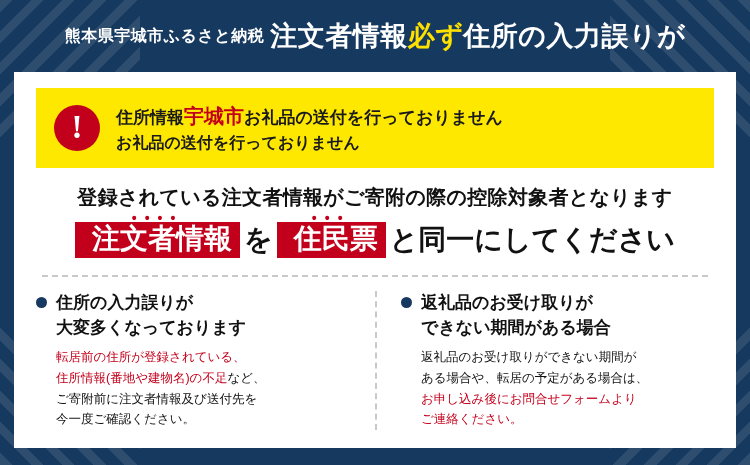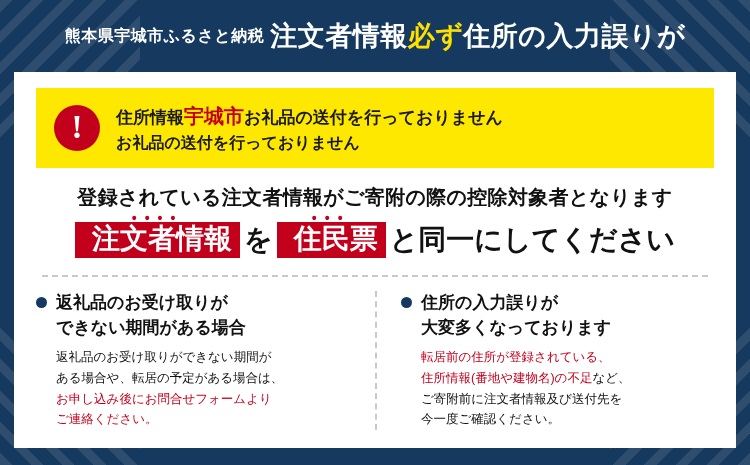--- a/index.html
+++ b/index.html
@@ -254,43 +254,43 @@
     </div>
 
     <div class="divider"></div>
 
     <div class="cols">
 
       <div class="col">
         <div class="col-head">
           <span class="bullet"></span>
           <span>
+            <span>住所の入力誤りが</span><br>
+            <span>大変多くなっております</span>
+          </span>
+        </div>
+        <div class="col-body">
+          <span class="red">転居前の住所が登録されている、</span><br>
+          <span class="red">住所情報(番地や建物名)の不足</span><span>など、</span><br>
+          <span>ご寄附前に注文者情報及び送付先を</span><br>
+          <span>今一度ご確認ください。</span>
+        </div>
+      </div>
+
+      <div class="col">
+        <div class="col-head">
+          <span class="bullet"></span>
+          <span>
             <span>返礼品のお受け取りが</span><br>
             <span>できない期間がある場合</span>
           </span>
         </div>
         <div class="col-body">
           <span>返礼品のお受け取りができない期間が</span><br>
           <span>ある場合や、転居の予定がある場合は、</span><br>
           <span class="red">お申し込み後にお問合せフォームより</span><br>
           <span class="red">ご連絡ください。</span>
         </div>
       </div>
 
-      <div class="col">
-        <div class="col-head">
-          <span class="bullet"></span>
-          <span>
-            <span>住所の入力誤りが</span><br>
-            <span>大変多くなっております</span>
-          </span>
-        </div>
-        <div class="col-body">
-          <span class="red">転居前の住所が登録されている、</span><br>
-          <span class="red">住所情報(番地や建物名)の不足</span><span>など、</span><br>
-          <span>ご寄附前に注文者情報及び送付先を</span><br>
-          <span>今一度ご確認ください。</span>
-        </div>
-      </div>
-
     </div>
   </div>
 </div>
 
 </body></html>

